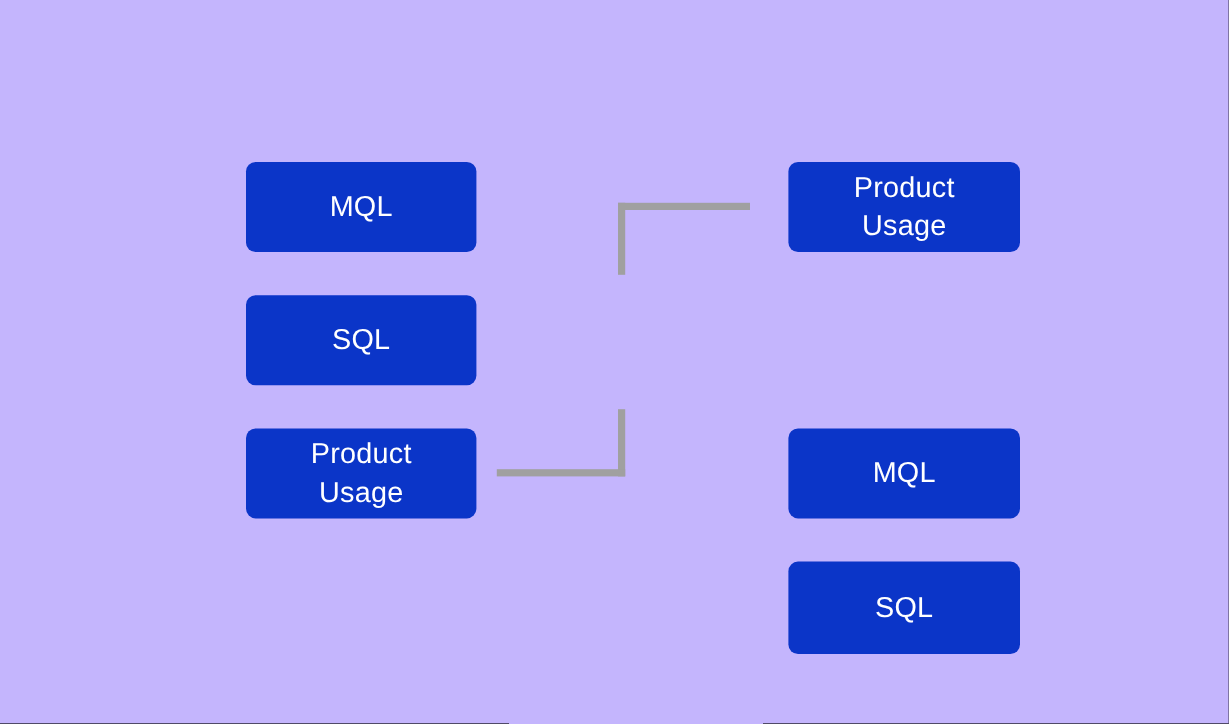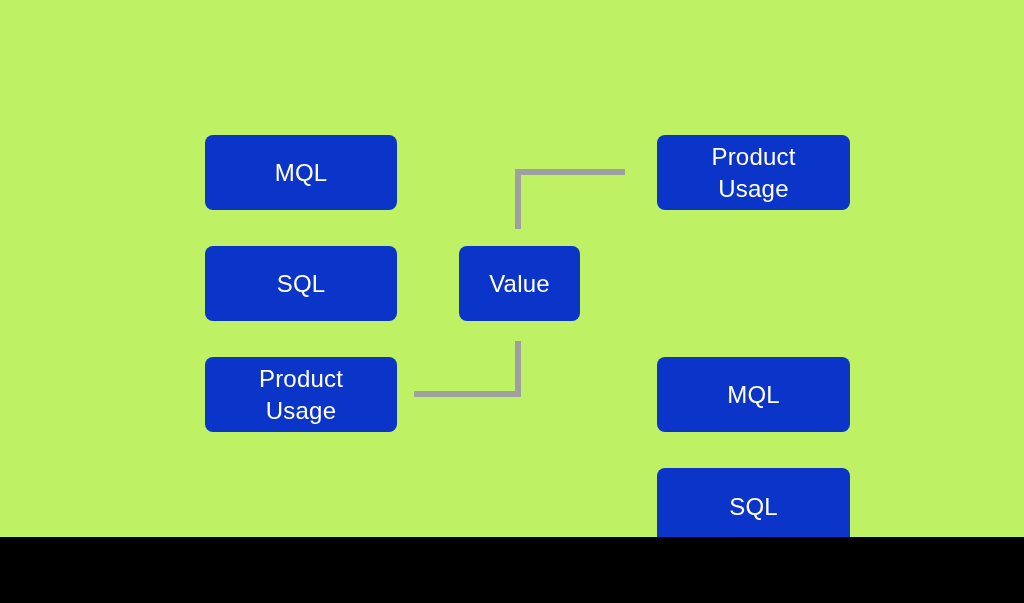--- a/index.html
+++ b/index.html
@@ -6,22 +6,22 @@
     margin: 0;
     padding: 0;
     background: #000000;
   }
   body {
     font-family: "Liberation Sans", sans-serif;
   }
   #canvas {
     position: relative;
     width: 1024px;
-    height: 537px;
-    background: #bef264;
+    height: 603px;
+    background: #c4b5fd;
     overflow: hidden;
   }
   .node {
     position: absolute;
     box-sizing: border-box;
     background: #0b35c8;
     border-radius: 8px;
     color: #ffffff;
     display: flex;
     align-items: center;
@@ -44,21 +44,20 @@
 
 <div id="canvas">
 
   <div class="node" style="left:205px; top:135px; width:192px; height:75px;">MQL</div>
 
   <div class="node" style="left:205px; top:246px; width:192px; height:75px;">SQL</div>
 
   <div class="node" style="left:205px; top:357px; width:192px; height:75px;">Product
 Usage</div>
 
-  <div class="node" style="left:459px; top:246px; width:121px; height:75px;">Value</div>
 
   <div class="node" style="left:657px; top:135px; width:193px; height:75px;">Product
 Usage</div>
 
 
   <div class="node" style="left:657px; top:357px; width:193px; height:75px;">MQL</div>
 
   <div class="node" style="left:657px; top:468px; width:193px; height:77px;">SQL</div>
 
   <div class="connector" style="left:515px; top:169px; width:6px; height:60px;"></div>

